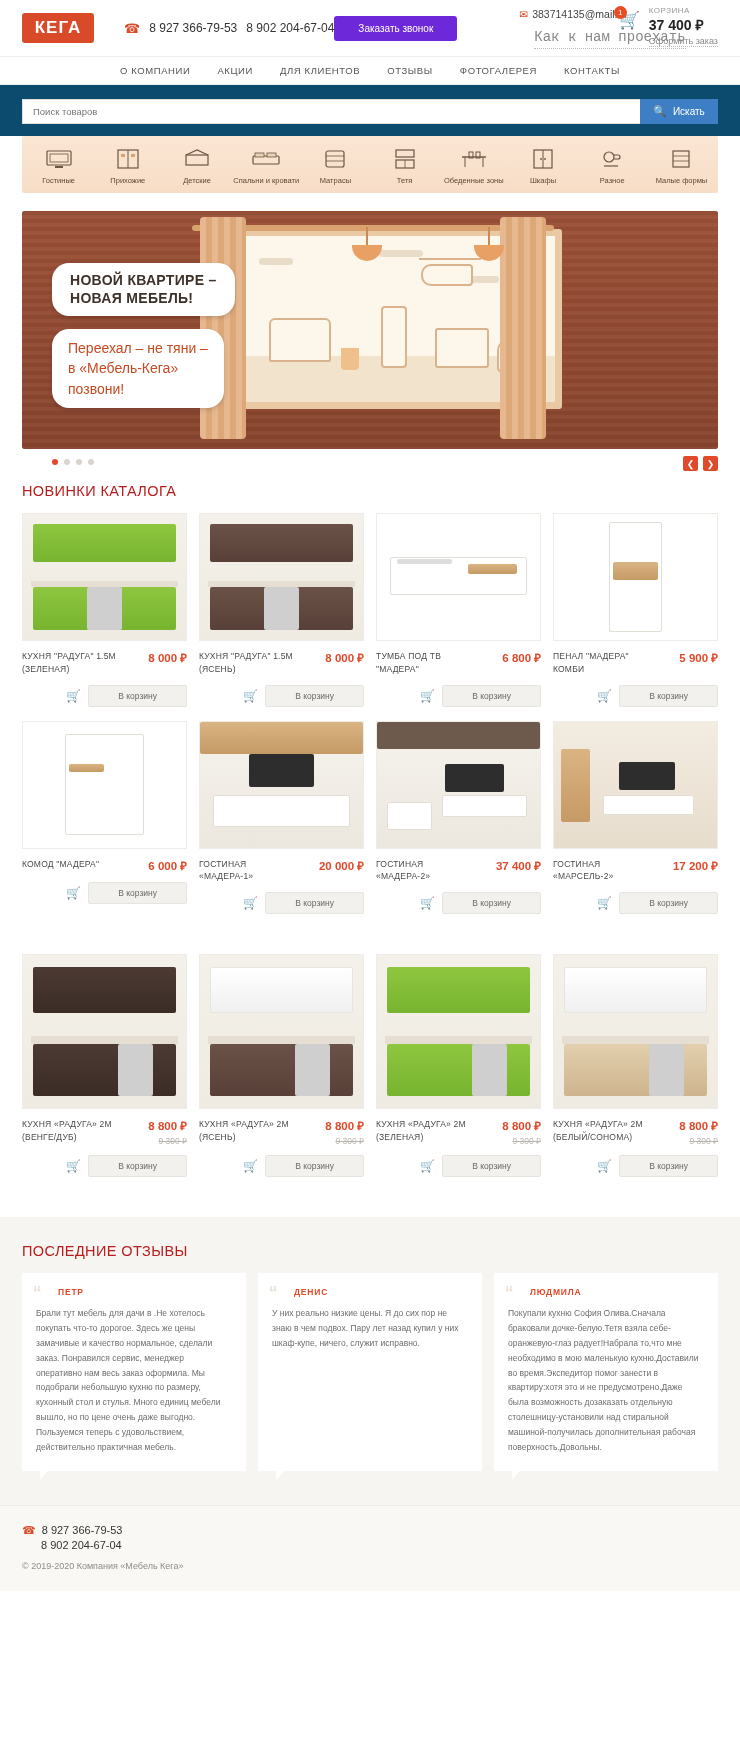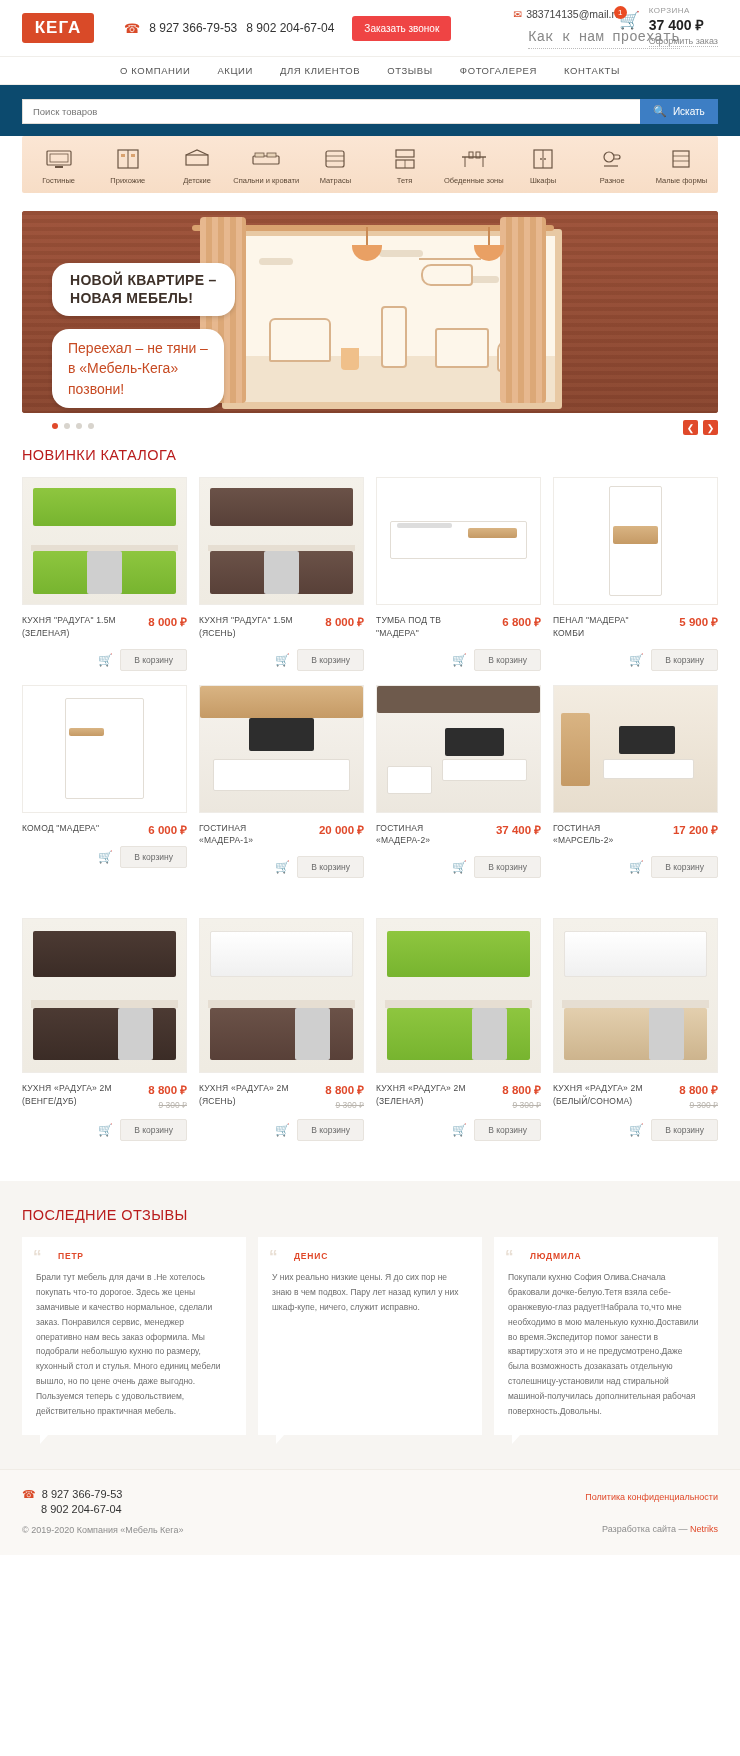--- a/index.html
+++ b/index.html
@@ -18,22 +18,22 @@
     width: 72px; height: 30px; background: #d94a28; border-radius: 3px;
     display:flex; align-items:center; justify-content:center;
     color:#fff; font-weight:bold; font-size:17px; letter-spacing:1px;
     font-family:"Liberation Sans", sans-serif;
   }
   .logo-wrap { position:relative; margin-right:30px; }
   .phone-group { display:flex; align-items:center; gap:9px; font-size:12px; }
   .phone-icon { color:#d94a28; font-size:13px; }
   .phone { color:#333; }
   .callback-btn {
-    margin-left:18px; background:#ef4444; color:#fff; border:none;
-    font-size:10px; padding:7px 12px; border-radius:3px; cursor:pointer;
+    background:#6d28d9; color:#fff; border:none;
+    font-size:10px; padding:7px 24px; border-radius:3px; cursor:pointer;
     white-space:nowrap;
   }
   .mailbox { margin-left:62px; font-size:10.5px; line-height:1.5; }
   .mailbox .mail { color:#444; }
   .mailbox .howto { color:#888; font-size:14px; border-bottom:1px dotted #bbb; display:inline-block;font-family:Liberation Mono, monospace; }
   .mail-ico { color:#d94a28; margin-right:4px; }
   .cart-block { position:absolute; right:22px; top:6px; display:flex; gap:7px; align-items:flex-start; }
   .cart-ico { position:relative; width:22px; height:22px; margin-top:4px; }
   .cart-ico .glyph { font-size:17px; color:#d94a28; }
   .cart-badge {
@@ -66,21 +66,21 @@
     margin:0 22px; background:linear-gradient(#fbe6d4,#f7ddc6);
     display:flex; padding:10px 2px 8px; border-radius:2px;
   }
   .cat { flex:1; text-align:center; cursor:pointer; }
   .cat .ic { height:26px; display:flex; align-items:center; justify-content:center; color:#6b5543; }
   .cat .lb { font-size:7.5px; color:#5c4836; margin-top:4px; display:block; }
 
   
   .hero-wrap { margin:18px 22px 0; position:relative; }
   .hero {
-    height:202px; border-radius:3px; overflow:hidden; position:relative;
+    height:238px; border-radius:3px; overflow:hidden; position:relative;
     background:#8d4a33;
   }
   .hero-bg {
     position:absolute; inset:0;
     background:
       repeating-linear-gradient(180deg, rgba(0,0,0,.05) 0 4px, rgba(255,255,255,.02) 4px 8px),
       linear-gradient(180deg,#9d5239,#8a462f);
   }
   .hero-window {
     position:absolute; left:200px; top:18px; width:340px; height:180px;
@@ -131,21 +131,21 @@
   .thumb { width:100%; height:128px; border:1px solid #efece7; background:#fff; position:relative; overflow:hidden; }
   .row2 { margin-top:14px; }
   .p-name { font-size:8.5px; color:#4a4a4a; line-height:1.5; letter-spacing:.2px; width:63%; }
   .p-meta { display:flex; justify-content:space-between; align-items:flex-start; margin-top:9px; }
   .p-price { font-size:11.5px; color:#e0492a; font-weight:bold; white-space:nowrap; }
   .p-old { font-size:8.5px; color:#b9b4ad; text-decoration:line-through; text-align:right; margin-top:2px;}
   .buyline { display:flex; align-items:center; justify-content:flex-end; gap:7px; margin-top:9px; }
   .basket-ico { color:#e0492a; font-size:12px; }
   .buy-btn {
     background:#f3f1ee; border:1px solid #e7e3dd; color:#6a6a6a; font-size:8.5px;
-    padding:5px 13px; border-radius:2px; cursor:pointer;
+    padding:5px 29px; border-radius:2px; cursor:pointer;
   }
 
   
   .k { position:absolute; inset:0; }
   .k .upper { position:absolute; left:6%; right:6%; top:8%; height:30%; border-radius:2px; }
   .k .lower { position:absolute; left:6%; right:6%; bottom:8%; height:34%; border-radius:2px; }
   .k .counter { position:absolute; left:5%; right:5%; bottom:42%; height:5%; background:#e6ded2; }
   .k .wall { position:absolute; inset:0; background:linear-gradient(#f4f1ea,#efebe2); }
   .k .oven { position:absolute; width:22%; bottom:8%; height:34%; background:#cfcfcf; border-radius:2px; }
   .lv-green { background:linear-gradient(#8ec63f,#77b42f); }
@@ -664,22 +664,15 @@
       </div>
     </div>
   </div>
 
   <div class="footer">
     <div class="f-left">
       <div class="ph"><span class="f-ico">☎</span><span>8 927 366-79-53</span></div>
       <div class="ph" style="padding-left:19px;"><span>8 902 204-67-04</span></div>
       <div class="copy">© 2019-2020 Компания «Мебель Кега»</div>
     </div>
-    <div class="f-right">
-      <div class="pp">Политика конфиденциальности</div>
-      <div class="dev">
-        <span>Разработка сайта —</span>
-        <a href="#">Netriks</a>
-      </div>
-    </div>
   </div>
 
 </div>
 
 </body></html>

